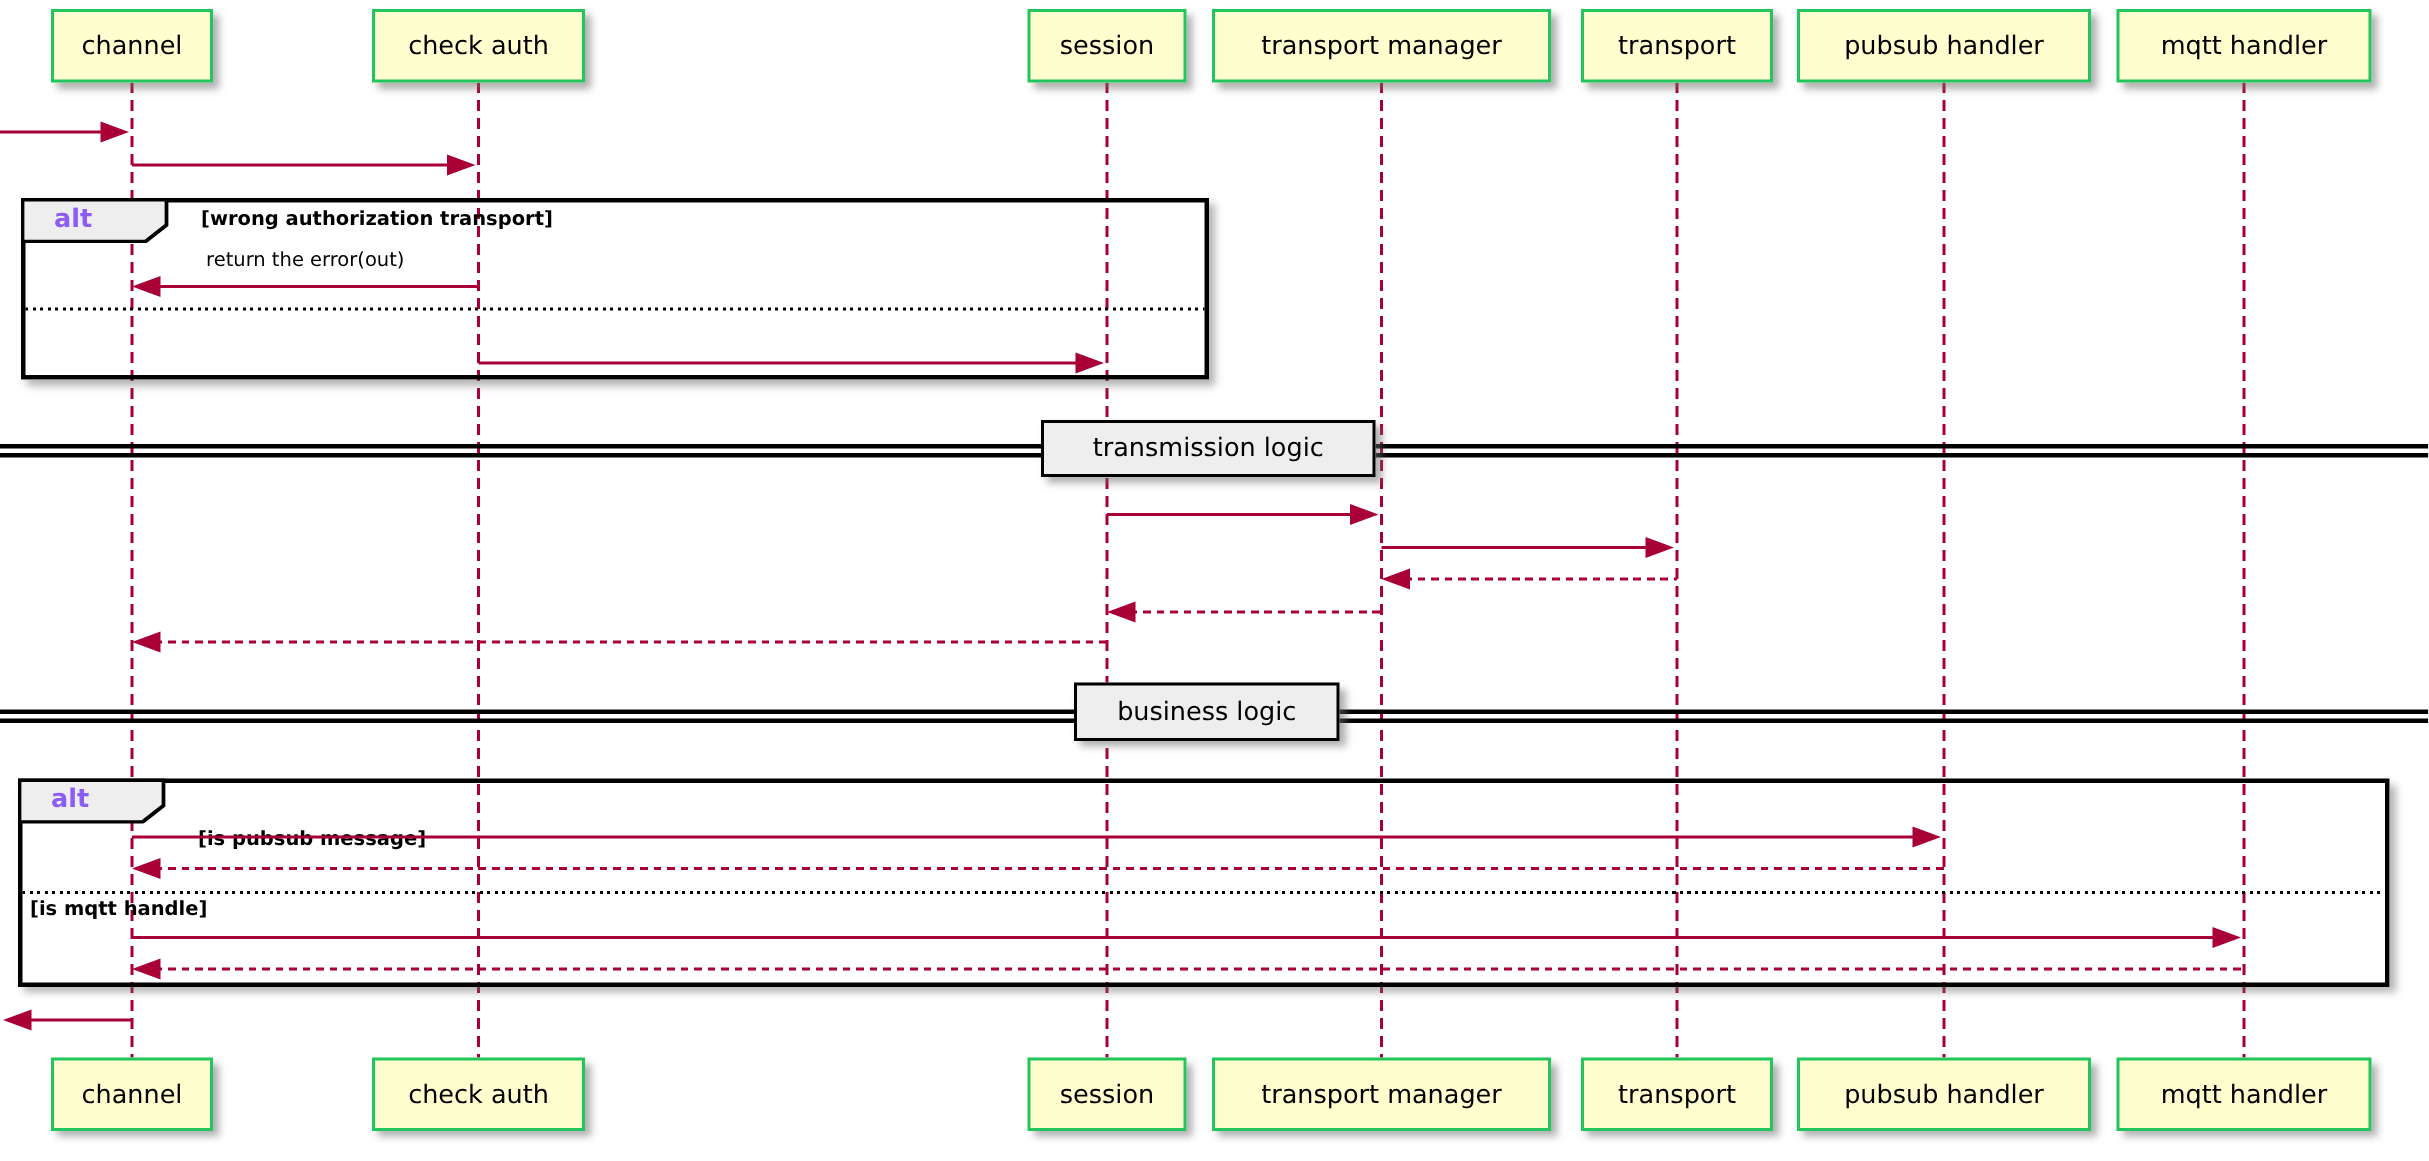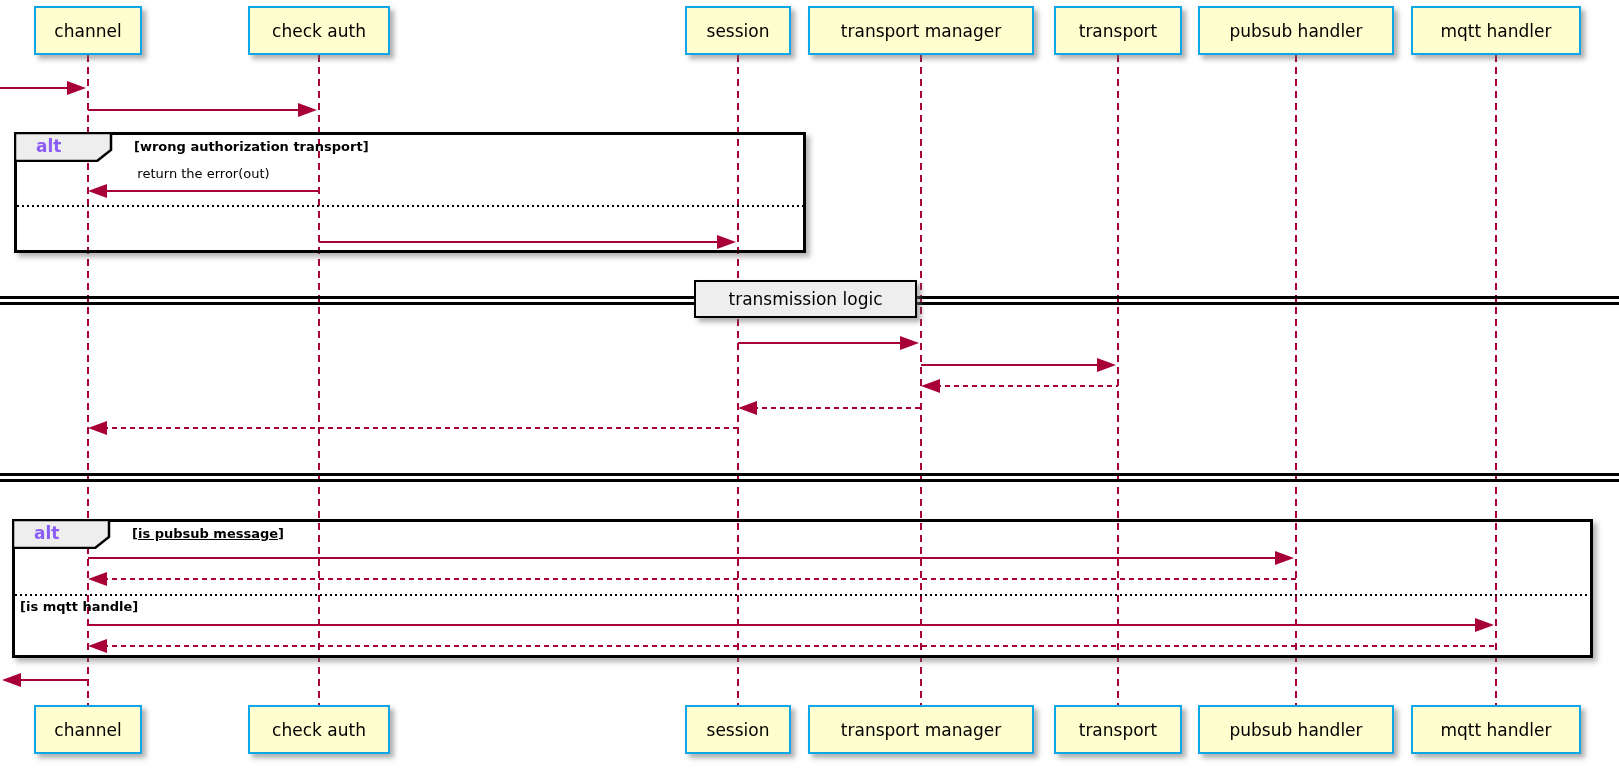--- a/index.html
+++ b/index.html
@@ -8,21 +8,21 @@
     width:1619px; height:774px;
     background:#ffffff;
     font-family:"DejaVu Sans","Liberation Sans",sans-serif;
     overflow:hidden;
   }
   .abs { position:absolute; }
   .lifeline { width:2px; z-index:1; }
   .pbox {
     z-index:6;
     background:#FEFECE;
-    border:2px solid #0ea5e9;
+    border:2px solid #22c55e;
     box-shadow:4px 4px 5px rgba(110,110,110,0.55);
     display:flex; align-items:center; justify-content:center;
     font-size:17px; color:#000; white-space:nowrap;
     box-sizing:border-box;
   }
   .msg-line { height:2px; z-index:4; }
   .msg-head { width:0; height:0; z-index:4; }
   .msg-label {
     z-index:5; font-size:13px; color:#000; white-space:nowrap;
     transform:translateX(-50%);
@@ -60,33 +60,36 @@
     <div class="abs lifeline" style="left: 1117px; top: 55px; height: 651px; background: repeating-linear-gradient(rgb(168, 0, 54) 0px, rgb(168, 0, 54) 7px, transparent 7px, transparent 12px);"></div>
     <div class="abs lifeline" style="left: 1295px; top: 55px; height: 651px; background: repeating-linear-gradient(rgb(168, 0, 54) 0px, rgb(168, 0, 54) 7px, transparent 7px, transparent 12px);"></div>
     <div class="abs lifeline" style="left: 1495px; top: 55px; height: 651px; background: repeating-linear-gradient(rgb(168, 0, 54) 0px, rgb(168, 0, 54) 7px, transparent 7px, transparent 12px);"></div>
     <div class="abs divider-line" style="top: 296px;"></div>
     <div class="abs divider-line" style="top: 302px;"></div>
     <div class="abs divider-box" style="left: 694px; top: 280px; width: 223px; height: 38px;">
       <span>transmission logic</span>
     </div>
     <div class="abs divider-line" style="top: 473px;"></div>
     <div class="abs divider-line" style="top: 479px;"></div>
+    <div class="abs divider-box" style="left: 716px; top: 455px; width: 177px; height: 39px;">
+      <span>business logic</span>
+    </div>
     <div class="abs fragment" style="left: 14px; top: 132px; width: 792px; height: 121px;"></div>
     <svg width="99" height="30" style="position: absolute; left: 14px; top: 132px; z-index: 4;">
       <polygon points="1,1 97,1 97,18 83,29 1,29" fill="#EEEEEE" stroke="#000000" stroke-width="2.5"></polygon>
     </svg>
     <div class="abs frag-op" style="left: 36px; top: 136px;">alt</div>
     <div class="abs frag-cond" style="left: 134px; top: 139px;">[wrong authorization transport]</div>
     <div class="abs frag-else-line" style="left: 17px; top: 205px; width: 786px; background: repeating-linear-gradient(90deg, rgb(0, 0, 0) 0px, rgb(0, 0, 0) 2px, transparent 2px, transparent 5px);"></div>
     <div class="abs fragment" style="left: 12px; top: 519px; width: 1581px; height: 139px;"></div>
     <svg width="99" height="30" style="position: absolute; left: 12px; top: 519px; z-index: 4;">
       <polygon points="1,1 97,1 97,18 83,29 1,29" fill="#EEEEEE" stroke="#000000" stroke-width="2.5"></polygon>
     </svg>
     <div class="abs frag-op" style="left: 34px; top: 523px;">alt</div>
-    <div class="abs frag-cond" style="left: 132px; top: 526px; text-decoration: underline;">[is pubsub message]</div>
+    <div class="abs frag-cond" style="left: 132px; top: 552px;">[is pubsub message]</div>
     <div class="abs frag-else-line" style="left: 15px; top: 594px; width: 1575px; background: repeating-linear-gradient(90deg, rgb(0, 0, 0) 0px, rgb(0, 0, 0) 2px, transparent 2px, transparent 5px);"></div>
     <div class="abs frag-cond" style="left: 20px; top: 599px;">[is mqtt handle]</div>
     <div class="abs msg-line" style="top: 87px; left: 0px; width: 71px; background: rgb(168, 0, 54);"></div>
     <div class="abs msg-head" style="top: 81px; border-top: 7px solid transparent; border-bottom: 7px solid transparent; left: 67px; border-left: 19px solid rgb(168, 0, 54);"></div>
     <div class="abs msg-line" style="top: 109px; left: 88px; width: 214px; background: rgb(168, 0, 54);"></div>
     <div class="abs msg-head" style="top: 103px; border-top: 7px solid transparent; border-bottom: 7px solid transparent; left: 298px; border-left: 19px solid rgb(168, 0, 54);"></div>
     <div class="abs msg-line" style="top: 190px; left: 103px; width: 216px; background: rgb(168, 0, 54);"></div>
     <div class="abs msg-head" style="top: 184px; border-top: 7px solid transparent; border-bottom: 7px solid transparent; left: 88px; border-right: 19px solid rgb(168, 0, 54);"></div>
     <div class="abs msg-label" style="left: 203.5px; top: 166px;">return the error(out)</div>
     <div class="abs msg-line" style="top: 241px; left: 319px; width: 402px; background: rgb(168, 0, 54);"></div>

